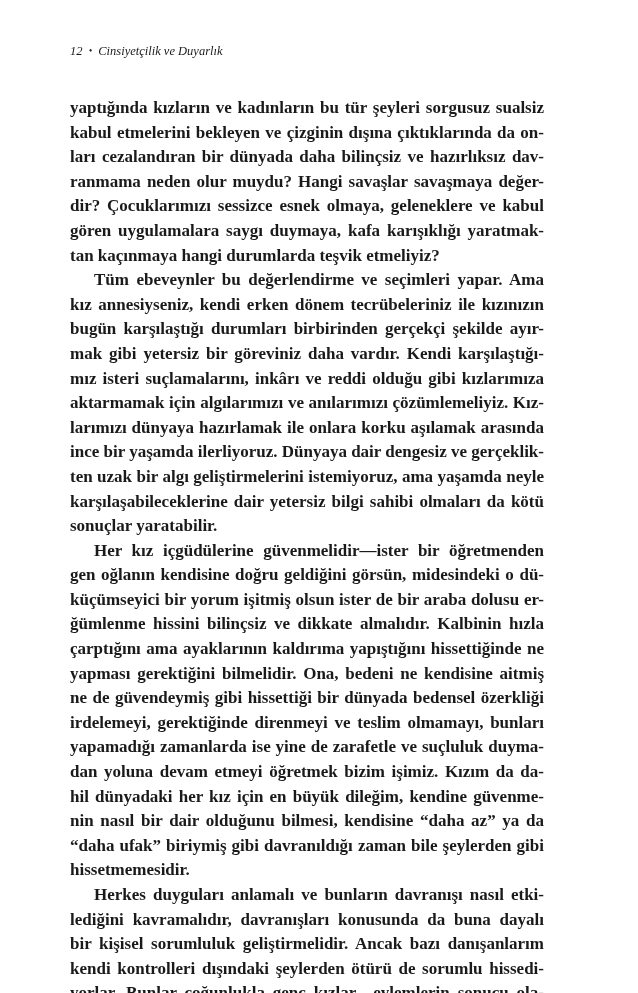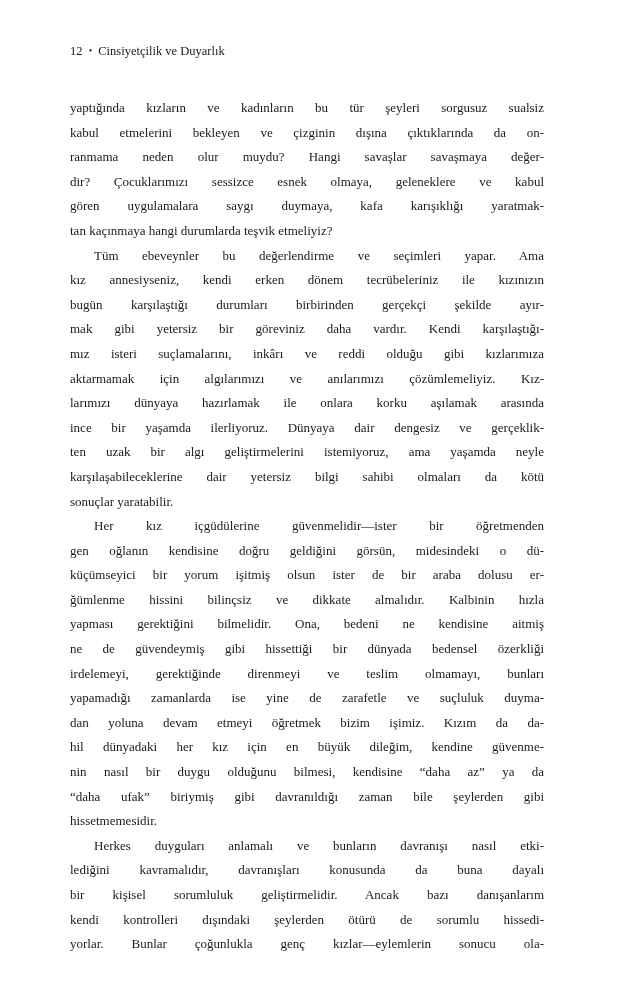--- a/index.html
+++ b/index.html
@@ -15,41 +15,43 @@
     font-family: "Liberation Serif", "DejaVu Serif", serif;
     color: #1a1a1a;
   }
   .running-head {
     position: absolute;
     left: 70px;
     top: 44px;
     font-size: 12.5px;
     color: #1a1a1a;
     white-space: nowrap;
+    font-style: italic;
   }
   .running-head .bullet {
     display: inline-block;
     margin: 0 3px;
     font-size: 10px;
     vertical-align: 1px;
   }
   .body-text {
     position: absolute;
     left: 70px;
     top: 96px;
     width: 474px;
   }
   .line {
     display: block;
     height: 24.6px;
     line-height: 24.6px;
-    font-size: 13px;
+    font-size: 17px;
     white-space: nowrap;
     text-align: justify;
     text-align-last: justify;
+    font-weight: bold;
   }
   .line.last {
     text-align-last: left;
   }
   .line.indent {
     padding-left: 24px;
   }
 </style>
 </head>
 <body>
@@ -57,20 +59,21 @@
 <div class="running-head">
   <span>12</span>
   <span class="bullet">•</span>
   <span>Cinsiyetçilik ve Duyarlık</span>
 </div>
 
 <div class="body-text" id="body-text">
     <div>
       <span class="line">yaptığında kızların ve kadınların bu tür şeyleri sorgusuz sualsiz</span>
       <span class="line">kabul etmelerini bekleyen ve çizginin dışına çıktıklarında da on-</span>
+      <span class="line">ları cezalandıran bir dünyada daha bilinçsiz ve hazırlıksız dav-</span>
       <span class="line">ranmama neden olur muydu? Hangi savaşlar savaşmaya değer-</span>
       <span class="line">dir? Çocuklarımızı sessizce esnek olmaya, geleneklere ve kabul</span>
       <span class="line">gören uygulamalara saygı duymaya, kafa karışıklığı yaratmak-</span>
       <span class="line last">tan kaçınmaya hangi durumlarda teşvik etmeliyiz?</span>
     </div>
     <div>
       <span class="line indent">Tüm ebeveynler bu değerlendirme ve seçimleri yapar. Ama</span>
       <span class="line">kız annesiyseniz, kendi erken dönem tecrübeleriniz ile kızınızın</span>
       <span class="line">bugün karşılaştığı durumları birbirinden gerçekçi şekilde ayır-</span>
       <span class="line">mak gibi yetersiz bir göreviniz daha vardır. Kendi karşılaştığı-</span>
@@ -80,27 +83,28 @@
       <span class="line">ince bir yaşamda ilerliyoruz. Dünyaya dair dengesiz ve gerçeklik-</span>
       <span class="line">ten uzak bir algı geliştirmelerini istemiyoruz, ama yaşamda neyle</span>
       <span class="line">karşılaşabileceklerine dair yetersiz bilgi sahibi olmaları da kötü</span>
       <span class="line last">sonuçlar yaratabilir.</span>
     </div>
     <div>
       <span class="line indent">Her kız içgüdülerine güvenmelidir—ister bir öğretmenden</span>
       <span class="line">gen oğlanın kendisine doğru geldiğini görsün, midesindeki o dü-</span>
       <span class="line">küçümseyici bir yorum işitmiş olsun ister de bir araba dolusu er-</span>
       <span class="line">ğümlenme hissini bilinçsiz ve dikkate almalıdır. Kalbinin hızla</span>
+      <span class="line">çarptığını ama ayaklarının kaldırıma yapıştığını hissettiğinde ne</span>
       <span class="line">yapması gerektiğini bilmelidir. Ona, bedeni ne kendisine aitmiş</span>
       <span class="line">ne de güvendeymiş gibi hissettiği bir dünyada bedensel özerkliği</span>
       <span class="line">irdelemeyi, gerektiğinde direnmeyi ve teslim olmamayı, bunları</span>
       <span class="line">yapamadığı zamanlarda ise yine de zarafetle ve suçluluk duyma-</span>
       <span class="line">dan yoluna devam etmeyi öğretmek bizim işimiz. Kızım da da-</span>
       <span class="line">hil dünyadaki her kız için en büyük dileğim, kendine güvenme-</span>
-      <span class="line">nin nasıl bir duygu olduğunu bilmesi, kendisine “daha az” ya da</span>
+      <span class="line">nin nasıl bir dair olduğunu bilmesi, kendisine “daha az” ya da</span>
       <span class="line">“daha ufak” biriymiş gibi davranıldığı zaman bile şeylerden gibi</span>
       <span class="line last">hissetmemesidir.</span>
     </div>
     <div>
       <span class="line indent">Herkes duyguları anlamalı ve bunların davranışı nasıl etki-</span>
       <span class="line">lediğini kavramalıdır, davranışları konusunda da buna dayalı</span>
       <span class="line">bir kişisel sorumluluk geliştirmelidir. Ancak bazı danışanlarım</span>
       <span class="line">kendi kontrolleri dışındaki şeylerden ötürü de sorumlu hissedi-</span>
       <span class="line">yorlar. Bunlar çoğunlukla genç kızlar—eylemlerin sonucu ola-</span>
     </div>

